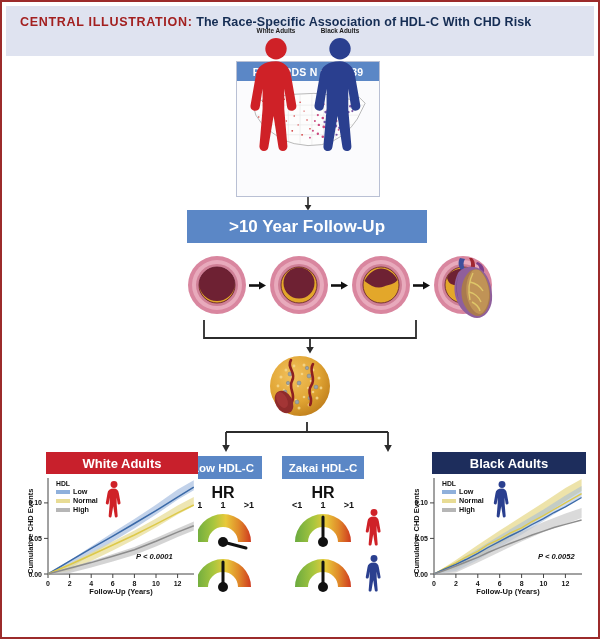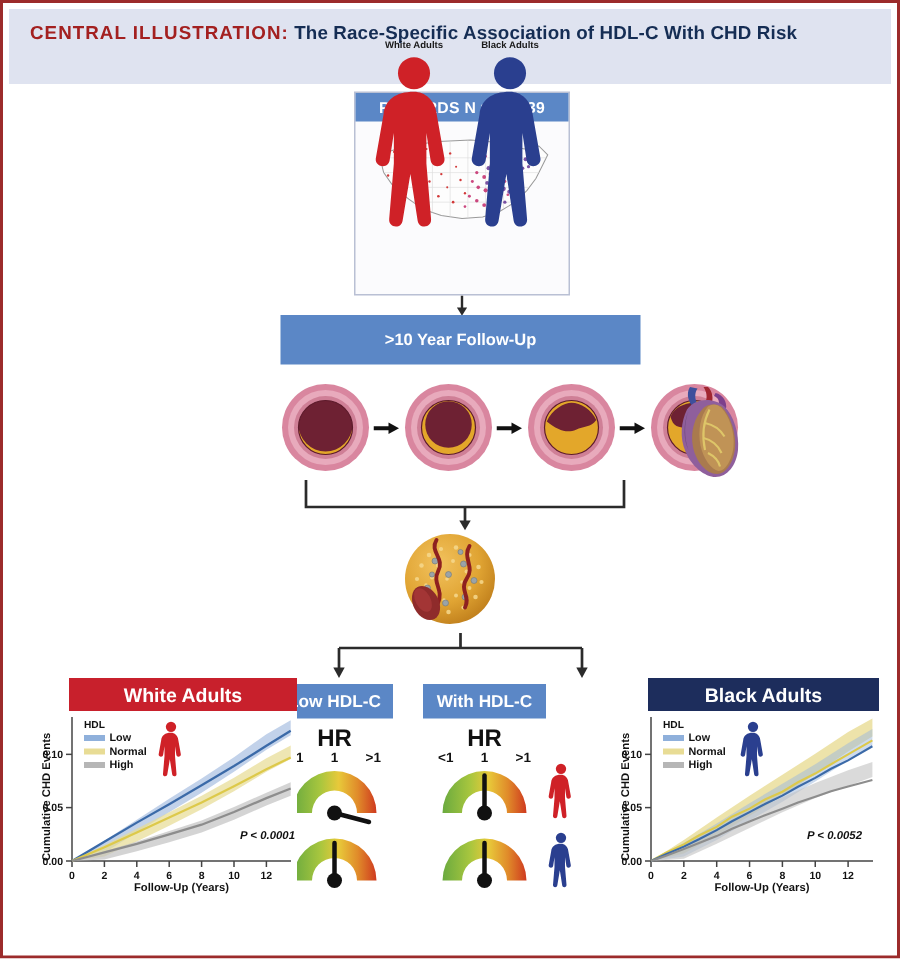--- a/index.html
+++ b/index.html
@@ -29,21 +29,21 @@
   #regards-hd span{color:#fff;font-size:10.5px;font-weight:bold;letter-spacing:.2px;}
   #map-wrap{position:relative;height:72px;margin:2px 4px 0 4px;}
   #map-wrap svg{display:block;width:100%;height:100%;}
   .popfig{position:absolute;bottom:3px;text-align:center;width:62px;}
   .popfig .plab{font-size:6.4px;font-weight:bold;color:#1a1a1a;margin-bottom:1px;white-space:nowrap;}
   .popfig svg{display:block;margin:0 auto;}
 
   
   #fubanner{position:absolute;left:181px;top:152px;width:240px;height:33px;background:#5b87c6;
             display:flex;align-items:center;justify-content:center;}
-  #fubanner span{color:#fff;font-weight:bold;font-size:11px;}
+  #fubanner span{color:#fff;font-weight:bold;font-size:17px;}
 
   
   #arteries{position:absolute;left:180px;top:196px;width:320px;height:68px;}
   .artery{position:absolute;top:0;}
   .arrowsm{position:absolute;top:26px;}
   #heart{position:absolute;left:253px;top:2px;}
 
   
   .conn{position:absolute;}
 
@@ -414,21 +414,21 @@
           <circle cx="9" cy="4" r="3.1"></circle>
         <path d="M9 7.6 C5.4 7.6 3.4 9.2 3.1 12 L1.6 20.5 C1.5 21.4 2.2 22 3 22 C3.7 22 4.2 21.5 4.3 20.8
                  L5.1 15.6 L5.1 21.5 L4.2 32.2 C4.1 33.1 4.7 33.7 5.5 33.7 C6.2 33.7 6.7 33.2 6.8 32.5
                  L8.3 23.5 L9.7 32.5 C9.8 33.2 10.3 33.7 11 33.7 C11.8 33.7 12.4 33.1 12.3 32.2
                  L11.4 21.5 L11.4 15.6 L12.2 20.8 C12.3 21.5 12.8 22 13.5 22 C14.3 22 15 21.4 14.9 20.5
                  L13.4 12 C13.1 9.2 11.1 7.6 9 7.6 Z"></path>
         </g>
     </svg>
 
     <div class="hdlbox" style="left:276px;top:398px;width:82px;">
-      <span>With HDL-C</span>
+      <span>Zakai HDL-C</span>
     </div>
     <div class="hrlab" style="left:276px;top:426px;width:82px;">HR</div>
     <div class="gaugeticks" style="left:286px;top:442px;width:62px;">
       <span>&lt;1</span>
       <span>1</span>
       <span>&gt;1</span>
     </div>
 
     <svg class="gaugewrap" style="left:285px;top:452px;" width="64" height="40" viewBox="0 0 64 40">
       <path d="M4 32 A28 28 0 0 1 60 32 L47 32 A15 15 0 0 0 17 32 Z" fill="url(#gg1)"></path>
@@ -533,21 +533,21 @@
         <svg class="kmfig" style="left:86px;top:6px;" width="20" height="38" viewBox="0 0 18 34">
           <g fill="#cf2127">
               <circle cx="9" cy="4" r="3.1"></circle>
             <path d="M9 7.6 C5.4 7.6 3.4 9.2 3.1 12 L1.6 20.5 C1.5 21.4 2.2 22 3 22 C3.7 22 4.2 21.5 4.3 20.8
                      L5.1 15.6 L5.1 21.5 L4.2 32.2 C4.1 33.1 4.7 33.7 5.5 33.7 C6.2 33.7 6.7 33.2 6.8 32.5
                      L8.3 23.5 L9.7 32.5 C9.8 33.2 10.3 33.7 11 33.7 C11.8 33.7 12.4 33.1 12.3 32.2
                      L11.4 21.5 L11.4 15.6 L12.2 20.8 C12.3 21.5 12.8 22 13.5 22 C14.3 22 15 21.4 14.9 20.5
                      L13.4 12 C13.1 9.2 11.1 7.6 9 7.6 Z"></path>
             </g>
         </svg>
-        <div class="pval" style="left:118px;top:78px;margin-left:24px;">P &lt; 0.0001</div>
+        <div class="pval" style="left:118px;top:78px;">P &lt; 0.0001</div>
         <div class="axlabel" style="left:30px;top:113px;width:146px;">Follow-Up (Years)</div>
         <div class="ylabel" style="left:8px;top:100px;">Cumulative CHD Events</div>
       </div>
     </div>
 
     <div class="kmpanel" style="left:396px;top:394px;width:184px;">
       <div class="km-hd black" style="margin-left:30px;width:154px;">
         <span>Black Adults</span>
       </div>
       <div class="kmplot" style="height:126px;">

